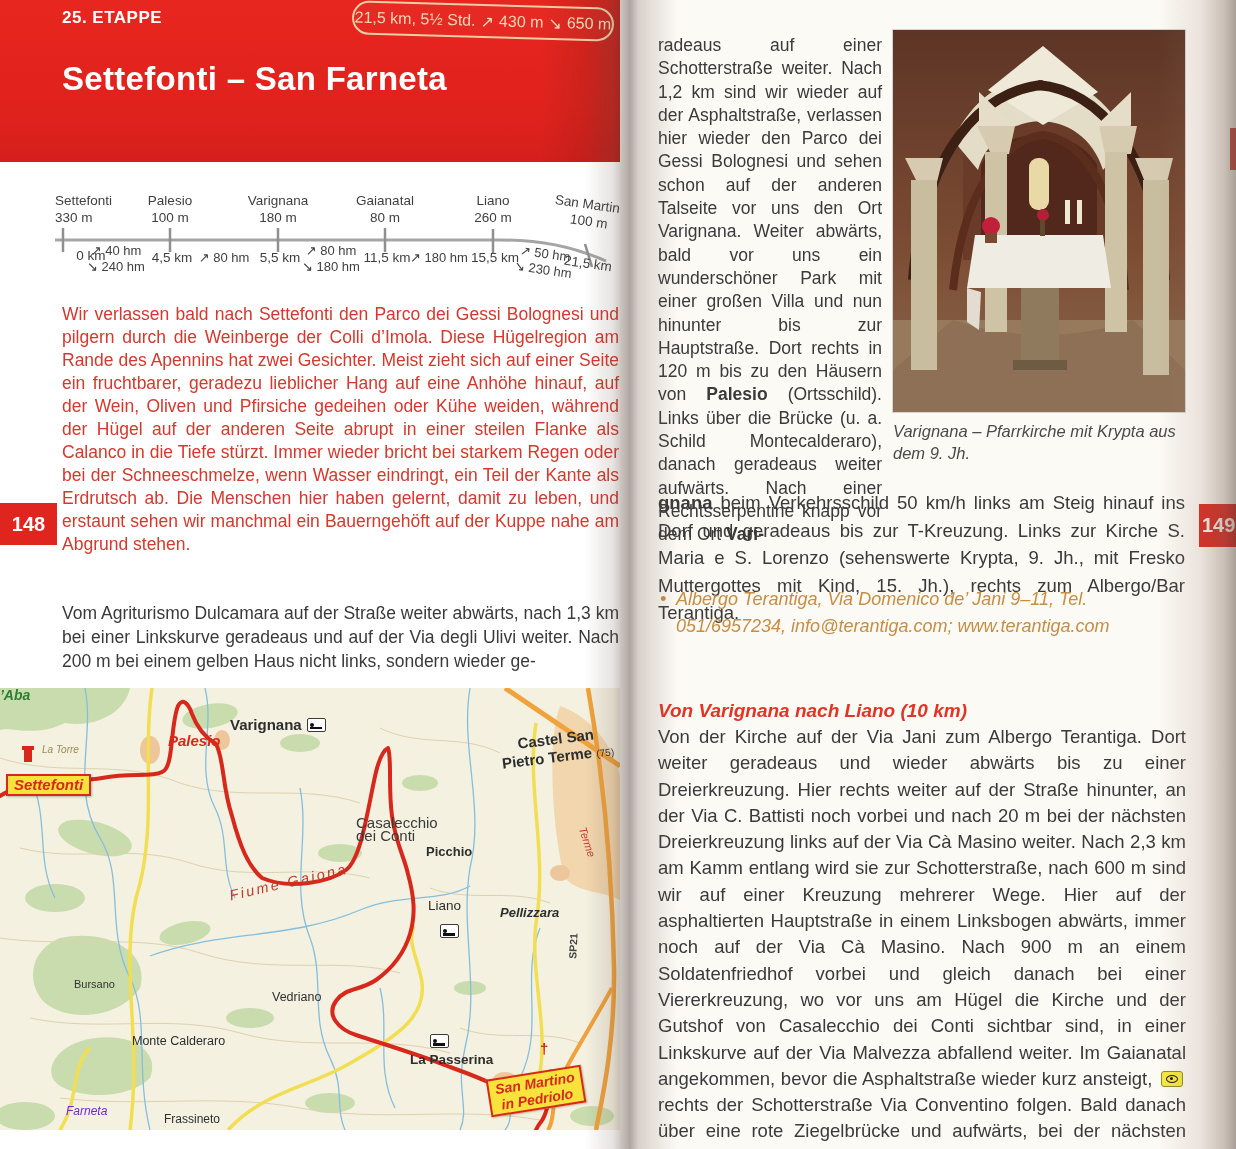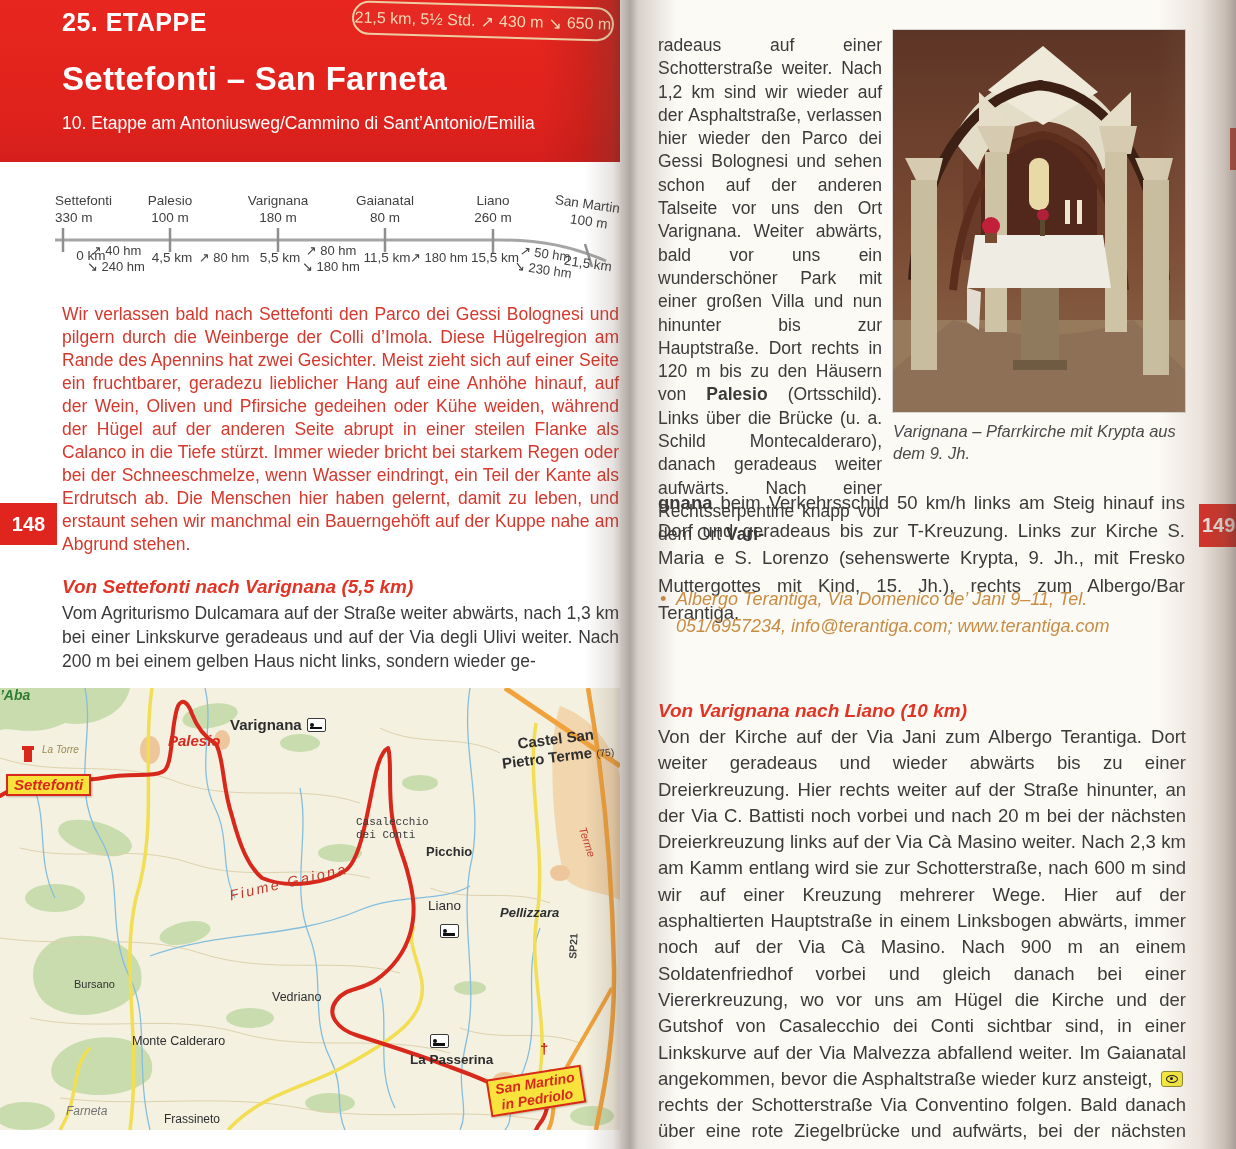--- a/index.html
+++ b/index.html
@@ -6,21 +6,21 @@
   #spread {
     position:relative; width:1236px; height:1149px; overflow:hidden;
     background:#ffffff; font-family:"Liberation Sans", sans-serif;
   }
   .abs { position:absolute; }
   .jtext { text-align:justify; }
 
   
   .red-band { left:0; top:0; width:620px; height:162px; background:linear-gradient(180deg,#e7261f 0%, #e0221c 70%, #d51f1c 100%); }
   .red-band-shade { left:540px; top:0; width:80px; height:162px; background:linear-gradient(90deg, rgba(0,0,0,0) 0%, rgba(120,30,25,.35) 100%); }
-  .etappe { left:62px; top:8px; color:#fff; font-size:25px; font-weight:bold; letter-spacing:.5px; }
+  .etappe { left:62px; top:8px; color:#fff; font-size:17px; font-weight:bold; letter-spacing:.5px; }
   .stats-pill {
     left:352px; top:4px; width:258px; height:30px; border:2px solid #eccda4; border-radius:17px;
     color:#f3d8b4; font-size:16px; display:flex; align-items:center; justify-content:center; gap:5px;
     transform:rotate(1.6deg); background:rgba(255,255,255,0.02);
   }
   .lp-title { left:62px; top:60px; color:#fff; font-size:33px; font-weight:bold; letter-spacing:.3px; }
   .lp-subtitle { left:62px; top:113px; color:#fff; font-size:17.5px; }
 
   
   .profile { left:0; top:188px; width:620px; height:95px; color:#3f3f3f; }
@@ -89,21 +89,20 @@
 
   <div class="abs stats-pill">
     <span>21,5 km, 5½ Std.</span>
     <span>↗</span>
     <span>430 m</span>
     <span>↘</span>
     <span>650 m</span>
   </div>
 
   <div class="abs lp-title">Settefonti – San Farneta</div>
-  <div class="abs lp-subtitle">10. Etappe am Antoniusweg/Cammino di Sant’Antonio/Emilia</div>
 
   <div class="abs profile">
     <svg width="620" height="95" viewBox="0 0 620 95">
       <path d="M55,52 L500,52 C540,52 572,58 606,73" stroke="#a5a5a5" stroke-width="3" fill="none"></path>
       <g stroke="#8f8f8f" stroke-width="2.5">
         <line x1="63" y1="40" x2="63" y2="64"></line>
         <line x1="170" y1="40" x2="170" y2="64"></line>
         <line x1="278" y1="40" x2="278" y2="64"></line>
         <line x1="385" y1="40" x2="385" y2="64"></line>
         <line x1="493" y1="41" x2="493" y2="65"></line>
@@ -149,21 +148,20 @@
     <div class="seg rot8" style="left:496px; top:58px;">
       <div>↗ 50 hm</div>
         <div>↘ 230 hm</div>
       </div>
   </div>
 
   <div class="abs intro jtext">Wir verlassen bald nach Settefonti den Parco dei Gessi Bolognesi und pilgern durch die Weinberge der Colli d’Imola. Diese Hügelregion am Rande des Apennins hat zwei Gesichter. Meist zieht sich auf einer Seite ein fruchtbarer, geradezu lieblicher Hang auf eine Anhöhe hinauf, auf der Wein, Oliven und Pfirsiche gedeihen oder Kühe weiden, während der Hügel auf der anderen Seite abrupt in einer steilen Flanke als Calanco in die Tiefe stürzt. Immer wieder bricht bei starkem Regen oder bei der Schneeschmelze, wenn Wasser eindringt, ein Teil der Kante als Erdrutsch ab. Die Menschen hier haben gelernt, damit zu leben, und erstaunt sehen wir manchmal ein Bauerngehöft auf der Kuppe nahe am Abgrund stehen.</div>
 
   <div class="abs page-badge-left">148</div>
 
-  <div class="abs sec-head sec1-head">Von Settefonti nach Varignana (5,5 km)</div>
   <div class="abs sec1-body jtext">Vom Agriturismo Dulcamara auf der Straße weiter abwärts, nach 1,3 km bei einer Linkskurve geradeaus und auf der Via degli Ulivi weiter. Nach 200 m bei einem gelben Haus nicht links, sondern wieder ge-</div>
 
   <div class="abs map">
     <svg width="620" height="442" viewBox="0 0 620 442">
 
       <path d="M560,18 C590,28 616,60 620,90 L620,212 C600,202 580,206 565,190 C555,160 545,58 560,18 Z" fill="#f1d6ae"></path>
 
       <g fill="#c9dcae">
         <path d="M0,0 L130,0 C125,25 95,40 65,35 C35,50 10,38 0,42 Z"></path>
         <ellipse cx="210" cy="28" rx="28" ry="12" transform="rotate(-10 210 28)"></ellipse>
@@ -234,42 +232,42 @@
     <div class="mlabel ybox" style="left:6px; top:86px; font-size:15px;">Settefonti</div>
     <div class="mlabel mred" style="left:168px; top:44px; font-size:15px;">Palesio</div>
     <div class="mlabel" style="left:230px; top:28px; font-size:15px; font-weight:600; display:flex; align-items:center; gap:5px;">
       <span>Varignana</span>
         <span class="bed-icon"></span>
     </div>
     <div class="mlabel" style="left:494px; top:42px; width:126px; text-align:center; font-size:15px; font-weight:bold; transform:rotate(-7deg); line-height:18px;">
       <div>Castel San</div>
       <div><span>Pietro Terme</span> <span style="font-size:10px; font-weight:normal;">(75)</span></div>
     </div>
-    <div class="mlabel" style="left:356px; top:128px; font-size:11px; line-height:13px; color:#3a3a3a;font-family:Liberation Mono, monospace;">
+    <div class="mlabel" style="left:356px; top:128px; font-size:15px; line-height:13px; color:#3a3a3a;">
       <div>Casalecchio</div>
       <div>dei Conti</div>
     </div>
     <div class="mlabel" style="left:426px; top:156px; font-size:13px; font-weight:600;">Picchio</div>
     <div class="mlabel" style="left:500px; top:180px; font-size:13px; font-weight:bold; font-style:italic;margin-top:37px;">Pellizzara</div>
     <div class="mlabel" style="left:572px; top:148px; font-size:11px; font-style:italic; color:#c0392b; transform:rotate(72deg);">Terme</div>
     <div class="mlabel" style="left:228px; top:186px; font-size:14.5px; font-style:italic; color:#c0392b; letter-spacing:2.5px; transform:rotate(-13deg);">Fiume Gaiona</div>
     <div class="mlabel" style="left:428px; top:210px; font-size:13.5px;">Liano</div>
     <span class="bed-icon" style="position:absolute; left:440px; top:236px;"></span>
     <div class="mlabel" style="left:560px; top:252px; font-size:10.5px; font-weight:bold; color:#444; transform:rotate(-87deg);">SP21</div>
     <div class="mlabel" style="left:74px; top:290px; font-size:11px; color:#333;">Bursano</div>
     <div class="mlabel" style="left:272px; top:302px; font-size:12.5px;">Vedriano</div>
     <div class="mlabel" style="left:132px; top:346px; font-size:12.5px;">Monte Calderaro</div>
     <span class="bed-icon" style="position:absolute; left:430px; top:346px;"></span>
     <div class="mlabel" style="left:410px; top:364px; font-size:13.5px; font-weight:600;">La Passerina</div>
     <span class="church-glyph" style="left:540px; top:352px;">†</span>
     <div class="mlabel ybox" style="left:488px; top:384px; font-size:14px; text-align:center; transform:rotate(-9deg);">
       <div>San Martino</div>
       <div>in Pedriolo</div>
     </div>
-    <div class="mlabel" style="left:66px; top:416px; font-size:12px; font-style:italic; color:#737373;">Farneta</div>
+    <div class="mlabel" style="left:66px; top:416px; font-size:12px; font-style:italic; color:#6d28d9;">Farneta</div>
     <div class="mlabel" style="left:164px; top:424px; font-size:12px;">Frassineto</div>
   </div>
 
   <div class="abs rp-bg"></div>
 
   <div class="abs rp-col jtext"><span>radeaus auf einer Schotterstraße weiter. Nach 1,2 km sind wir wieder auf der Asphaltstraße, verlassen hier wieder den Parco dei Gessi Bolognesi und sehen schon auf der anderen Talseite vor uns den Ort Varignana. Weiter abwärts, bald vor uns ein wunderschöner Park mit einer großen Villa und nun hinunter bis zur Hauptstraße. Dort rechts in 120 m bis zu den Häusern von </span><span class="bold">Palesio</span><span> (Ortsschild). Links über die Brücke (u. a. Schild Montecalderaro), danach geradeaus weiter aufwärts. Nach einer Rechtsserpentine knapp vor dem Ort </span><span class="bold">Vari-</span></div>
 
   <div class="abs photo">
     <svg width="292" height="382" viewBox="0 0 292 382">
       <defs>

